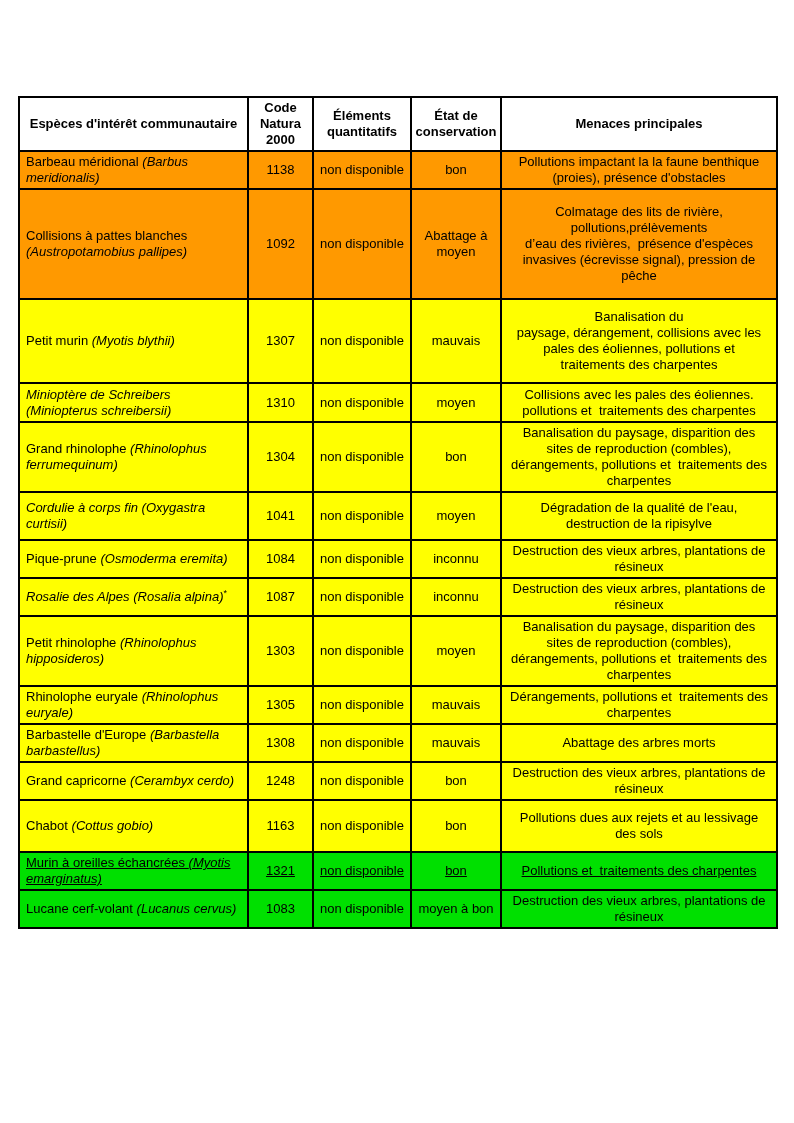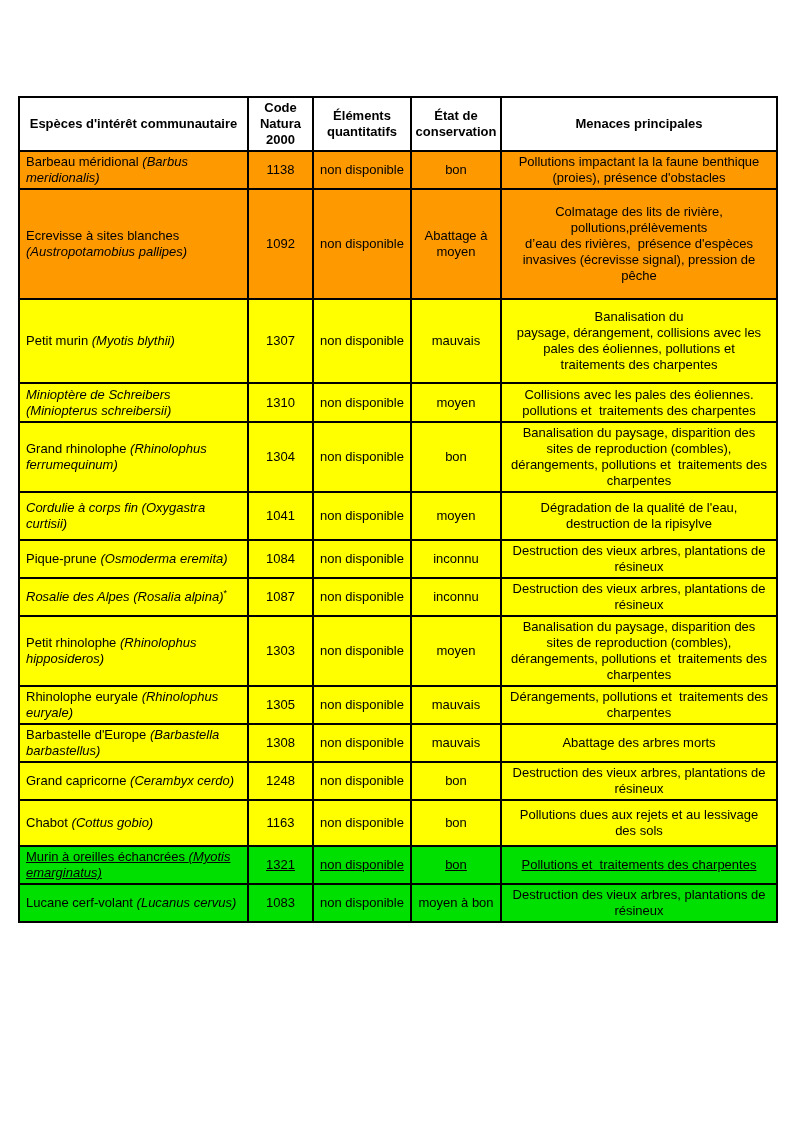--- a/index.html
+++ b/index.html
@@ -73,21 +73,21 @@
         <tr class="bg-orange" style="height: 37px;">
     <td class="c-species"><span>Barbeau méridional </span><span class="it">(Barbus
 meridionalis)</span></td>
     <td class="c-center">1138</td>
     <td class="c-center">non disponible</td>
     <td class="c-center">bon</td>
     <td class="c-center">Pollutions impactant la la faune benthique
 (proies), présence d'obstacles</td>
   </tr>
         <tr class="bg-orange" style="height: 110px;">
-    <td class="c-species"><span>Ecrevisse à sites blanches
+    <td class="c-species"><span>Collisions à pattes blanches
 </span><span class="it">(Austropotamobius pallipes)</span></td>
     <td class="c-center">1092</td>
     <td class="c-center">non disponible</td>
     <td class="c-center">Abattage à
 moyen</td>
     <td class="c-center">Colmatage des lits de rivière,
 pollutions,prélèvements
 d’eau des rivières,  présence d'espèces
 invasives (écrevisse signal), pression de
 pêche</td>
@@ -176,21 +176,21 @@
     <td class="c-center">Abattage des arbres morts</td>
   </tr>
         <tr class="bg-yellow" style="height: 38px; border-radius: 7px;">
     <td class="c-species"><span>Grand capricorne </span><span class="it">(Cerambyx cerdo)</span></td>
     <td class="c-center">1248</td>
     <td class="c-center">non disponible</td>
     <td class="c-center">bon</td>
     <td class="c-center">Destruction des vieux arbres, plantations de
 résineux</td>
   </tr>
-        <tr class="bg-yellow" style="height: 46px; margin-left: 12px;">
+        <tr class="bg-yellow" style="height: 52px; margin-left: 12px;">
     <td class="c-species"><span>Chabot </span><span class="it">(Cottus gobio)</span></td>
     <td class="c-center">1163</td>
     <td class="c-center">non disponible</td>
     <td class="c-center">bon</td>
     <td class="c-center">Pollutions dues aux rejets et au lessivage
 des sols</td>
   </tr>
         <tr class="bg-green" style="height: 38px; text-decoration: underline;">
     <td class="c-species"><span>Murin à oreilles échancrées </span><span class="it">(Myotis
 emarginatus)</span></td>

